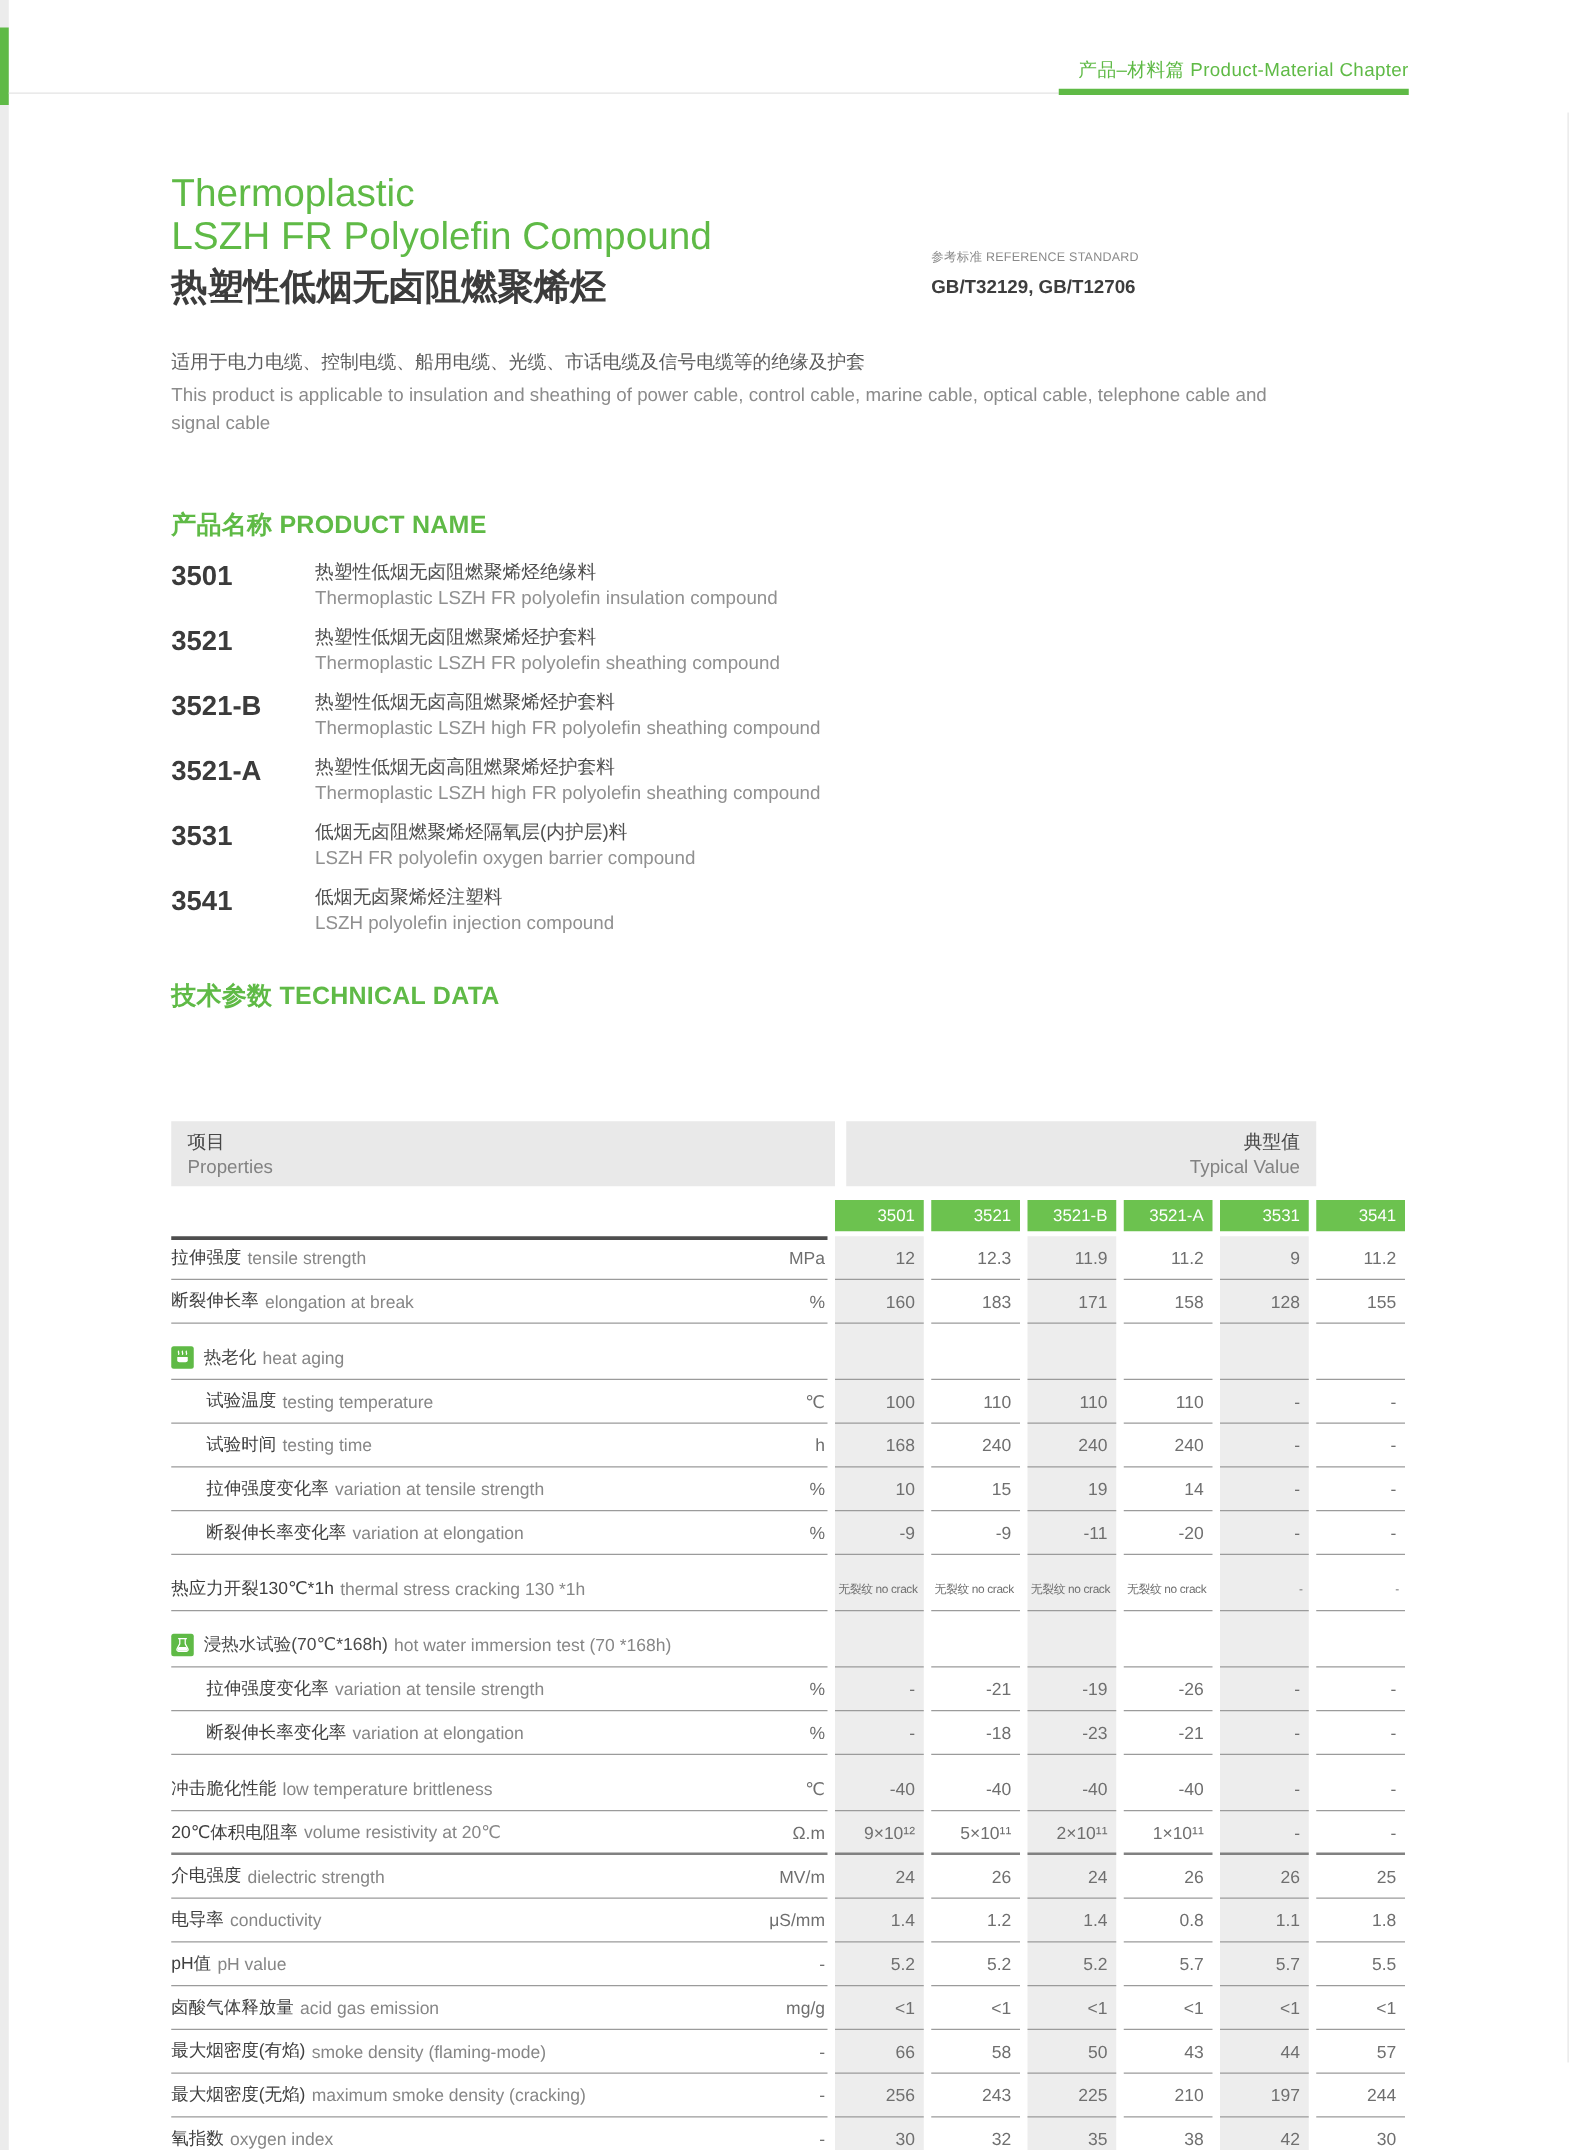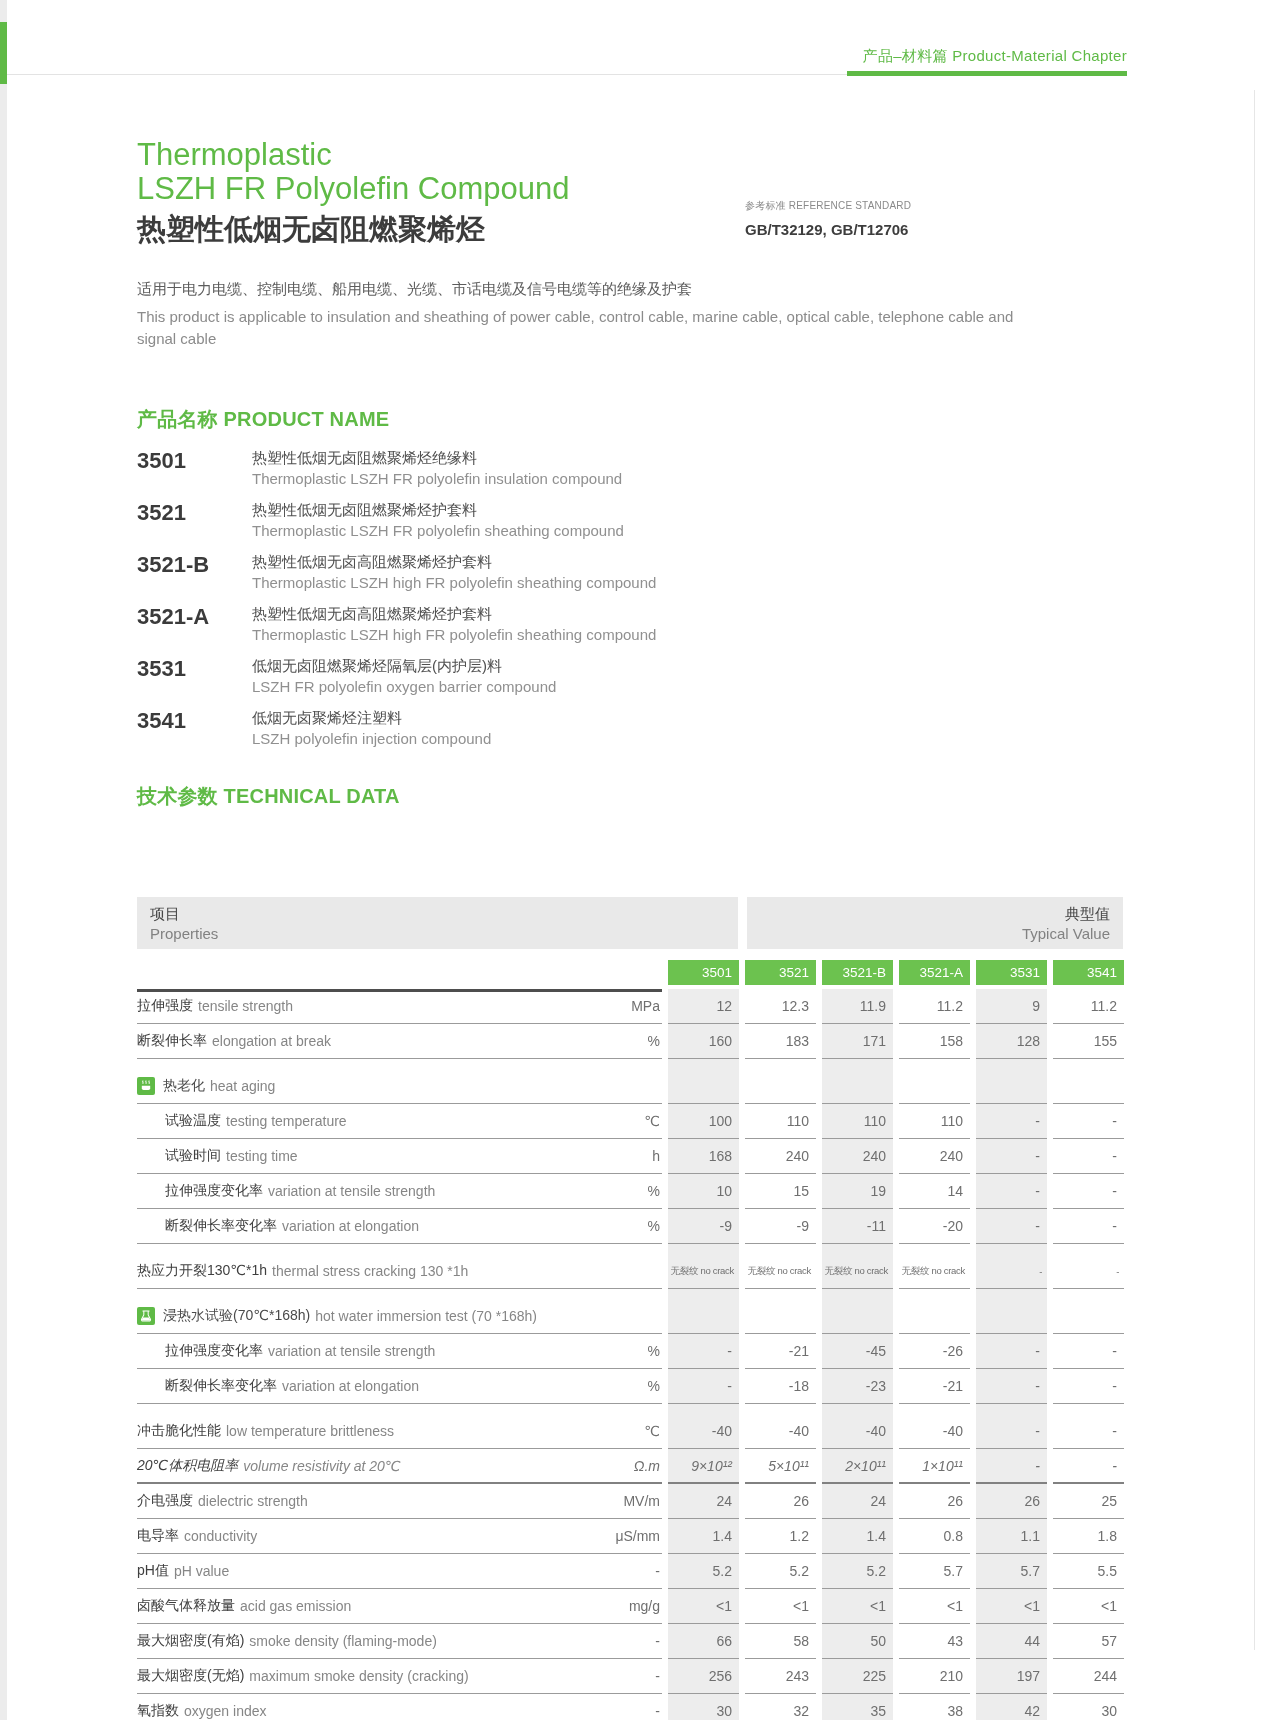--- a/index.html
+++ b/index.html
@@ -41,42 +41,42 @@
   .p-item{display:flex;margin-bottom:10px;}
   .p-code{width:115px;font-size:22px;font-weight:700;color:#3b3b3b;padding-top:1px;}
   .p-zh{font-size:15px;color:#4f4f4f;line-height:21px;}
   .p-en{font-size:15px;color:#909090;line-height:21px;}
   
   .table{position:absolute;left:137px;top:897px;width:988px;}
   .hdr-boxes{display:flex;}
   .hdr-box{background:var(--boxgray);height:52px;box-sizing:border-box;padding:7px 13px;}
   .hdr-box .bzh{font-size:15px;color:#474747;line-height:20px;}
   .hdr-box .ben{font-size:15px;color:#828282;line-height:20px;}
-  .hdr-left{width:601px;}
+  .hdr-left{width:531px;}
   .hdr-right{width:376px;margin-left:9px;text-align:right;}
   .col-hdr-row{display:flex;margin-top:11px;}
   .col-spacer{width:525px;}
   .gcell{width:71px;margin-left:6px;height:25px;line-height:25px;background:var(--cellgreen);
          color:#fff;font-size:13.5px;text-align:right;padding-right:7px;box-sizing:border-box;}
   .table-body{position:relative;margin-top:4px;}
   .table-body::before{content:'';position:absolute;top:0;left:0;width:525px;border-top:3px solid #4e4e4e;}
   .shade{position:absolute;top:0;bottom:0;width:71px;background:var(--shade);}
   .trow{display:flex;height:35px;position:relative;}
   .gap{height:10px;}
   .lblseg{width:525px;box-sizing:border-box;display:flex;align-items:center;
           border-bottom:1px solid #9b9b9b;}
   .indent .lblseg{padding-left:28px;}
   .zh{font-size:14px;color:#3f3f3f;margin-right:5px;white-space:nowrap;}
   .en{font-size:14px;color:#868686;white-space:nowrap;}
   .unit{margin-left:auto;font-size:14px;color:#6f6f6f;padding-right:2px;}
   .val{width:71px;margin-left:6px;box-sizing:border-box;border-bottom:1px solid #9b9b9b;
        display:flex;align-items:center;justify-content:flex-end;padding-right:7px;
        font-size:14px;color:#6f6f6f;}
   .small .val{font-size:9.5px;letter-spacing:-.3px;padding-right:5px;white-space:nowrap;}
-  .strong .lblseg,.strong .val{border-bottom:2px solid #818181;font-style:italic;}
+  .strong .lblseg,.strong .val{border-bottom:2px solid #818181;}
   .section .lblseg .zh{color:#4a4a4a;}
   .rowicon{width:18px;height:18px;background:var(--accent);border-radius:2px;margin-right:8px;
            display:inline-flex;align-items:center;justify-content:center;flex:0 0 18px;}
   .rowicon svg{display:block;}
 </style>
 </head>
 <body>
 
 <div class="page">
   <div class="edge-strip"></div>
@@ -307,21 +307,21 @@
           <div class="val"></div>
         </div>
         <div class="trow indent">
           <div class="lblseg">
             <span class="zh">拉伸强度变化率</span>
             <span class="en">variation at tensile strength</span>
             <span class="unit">%</span>
           </div>
           <div class="val">-</div>
           <div class="val">-21</div>
-          <div class="val">-45</div>
+          <div class="val">-19</div>
           <div class="val">-26</div>
           <div class="val">-</div>
           <div class="val">-</div>
         </div>
         <div class="trow indent">
           <div class="lblseg">
             <span class="zh">断裂伸长率变化率</span>
             <span class="en">variation at elongation</span>
             <span class="unit">%</span>
           </div>

